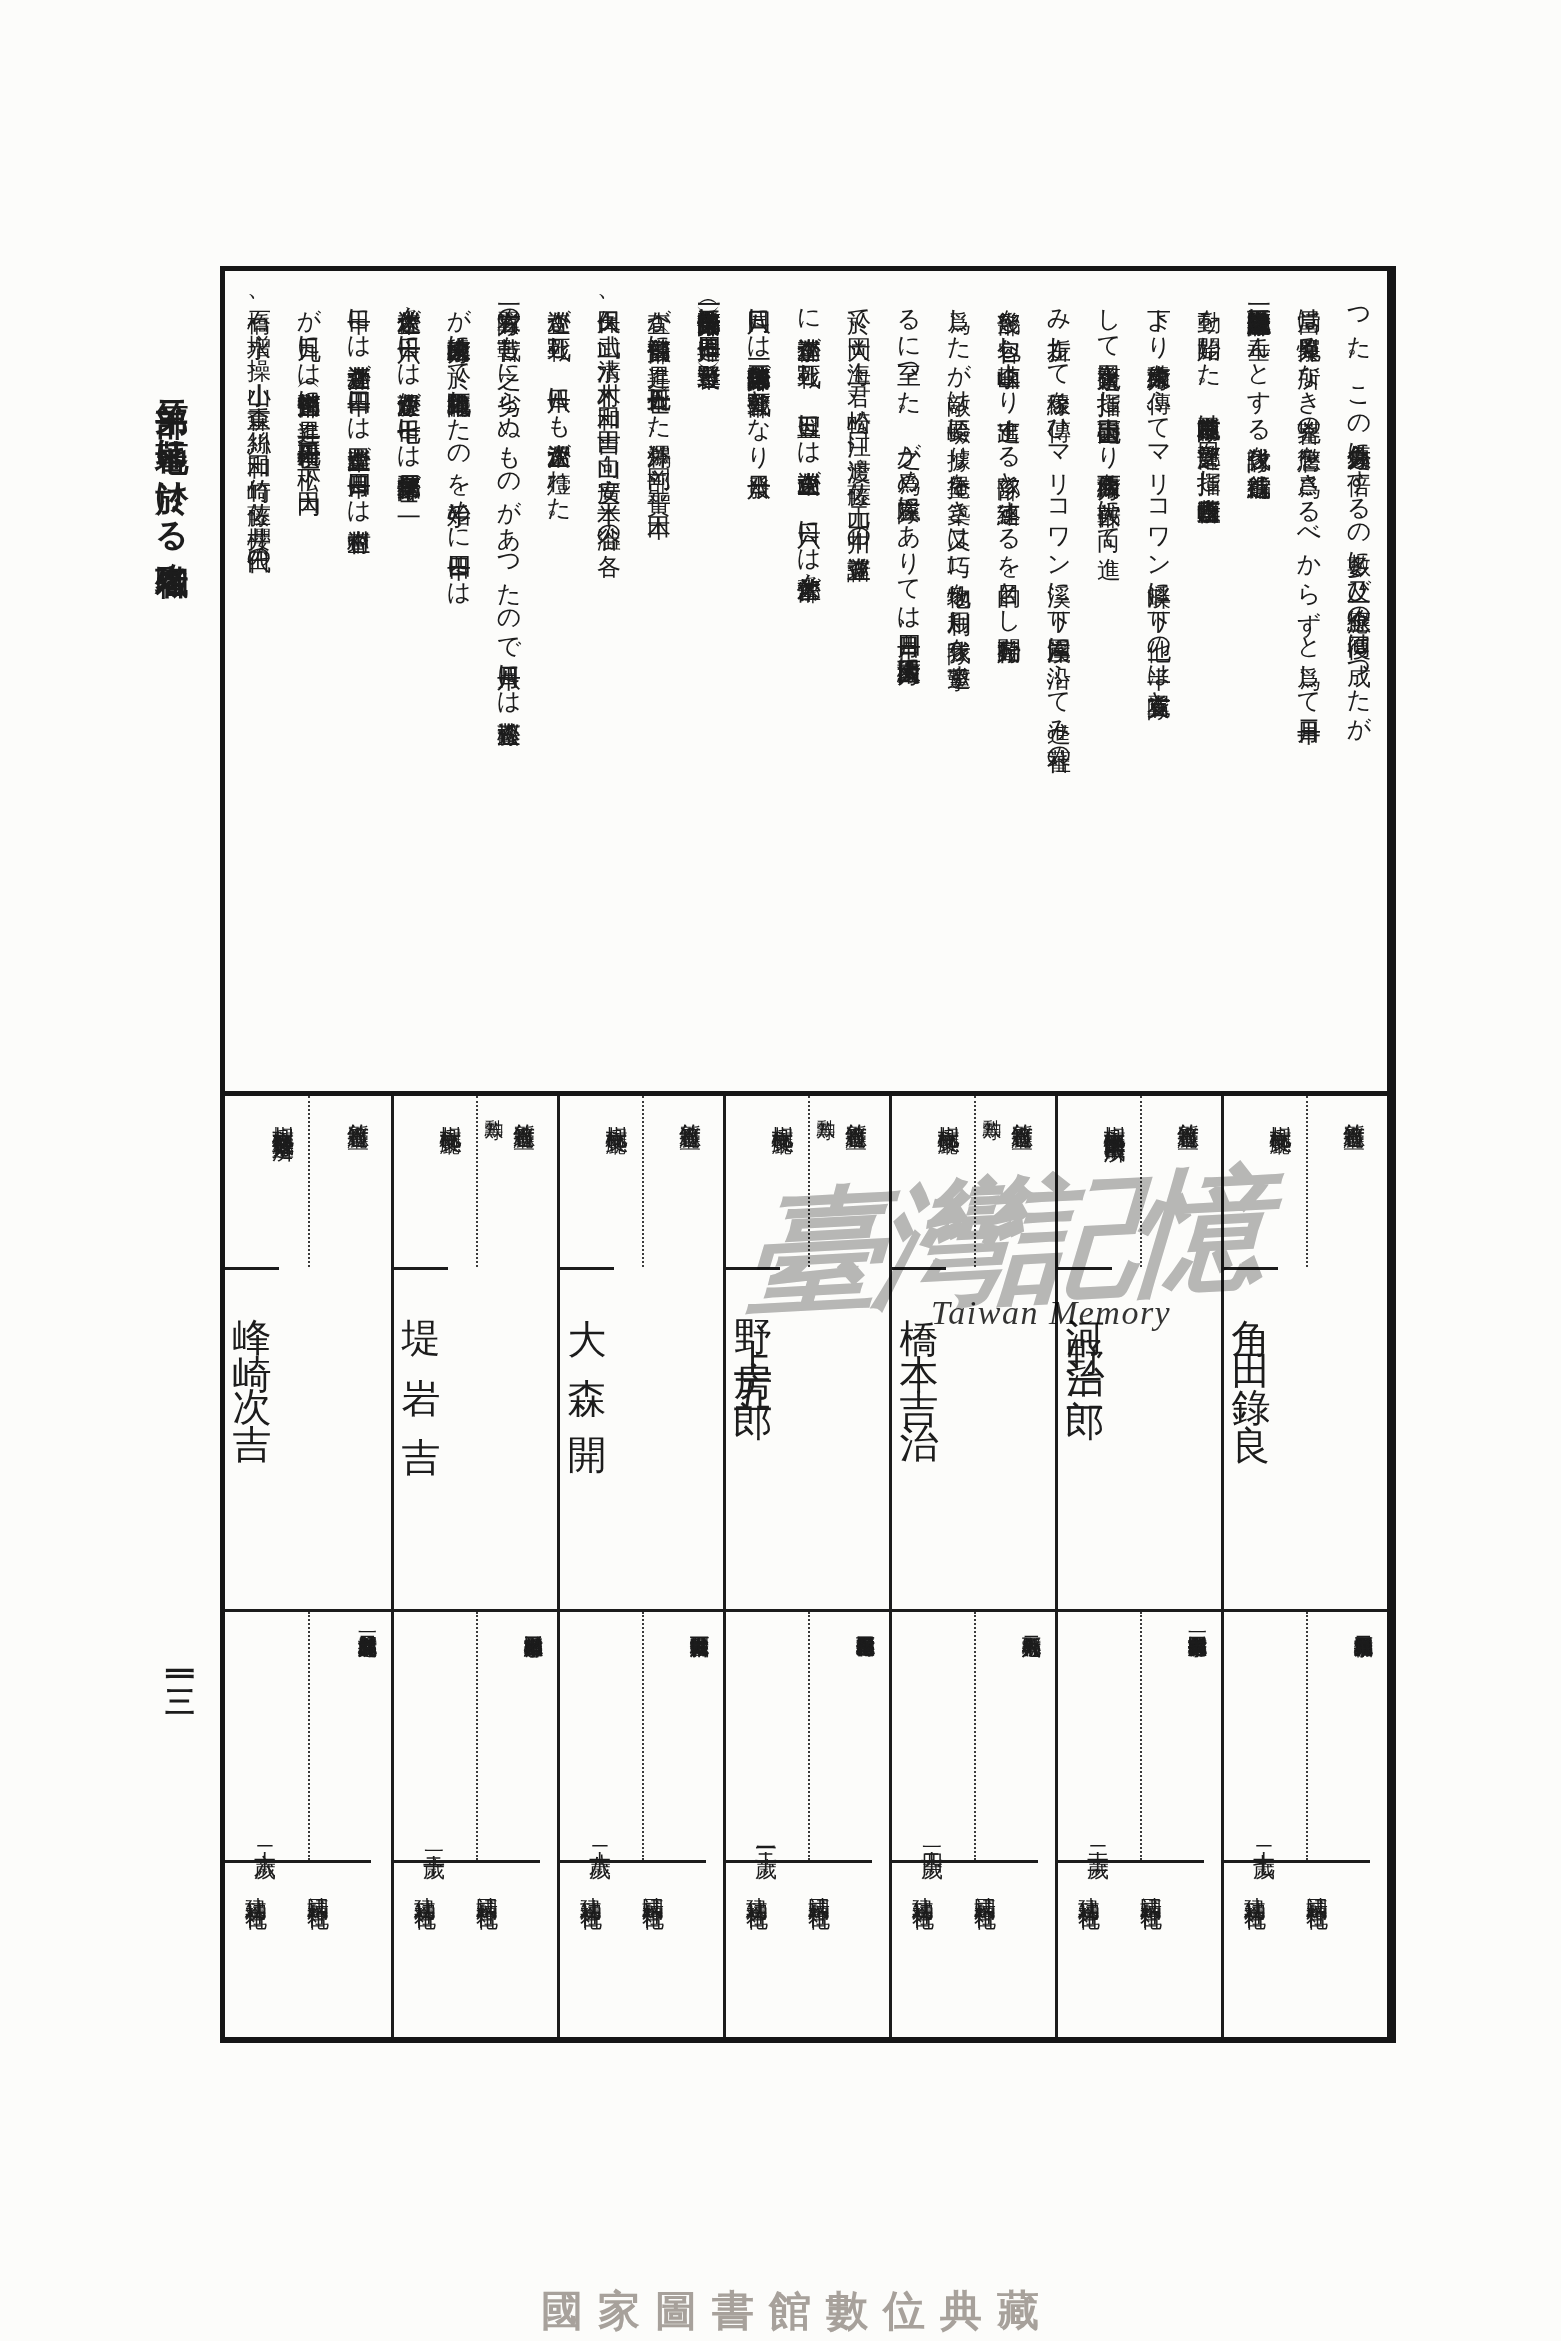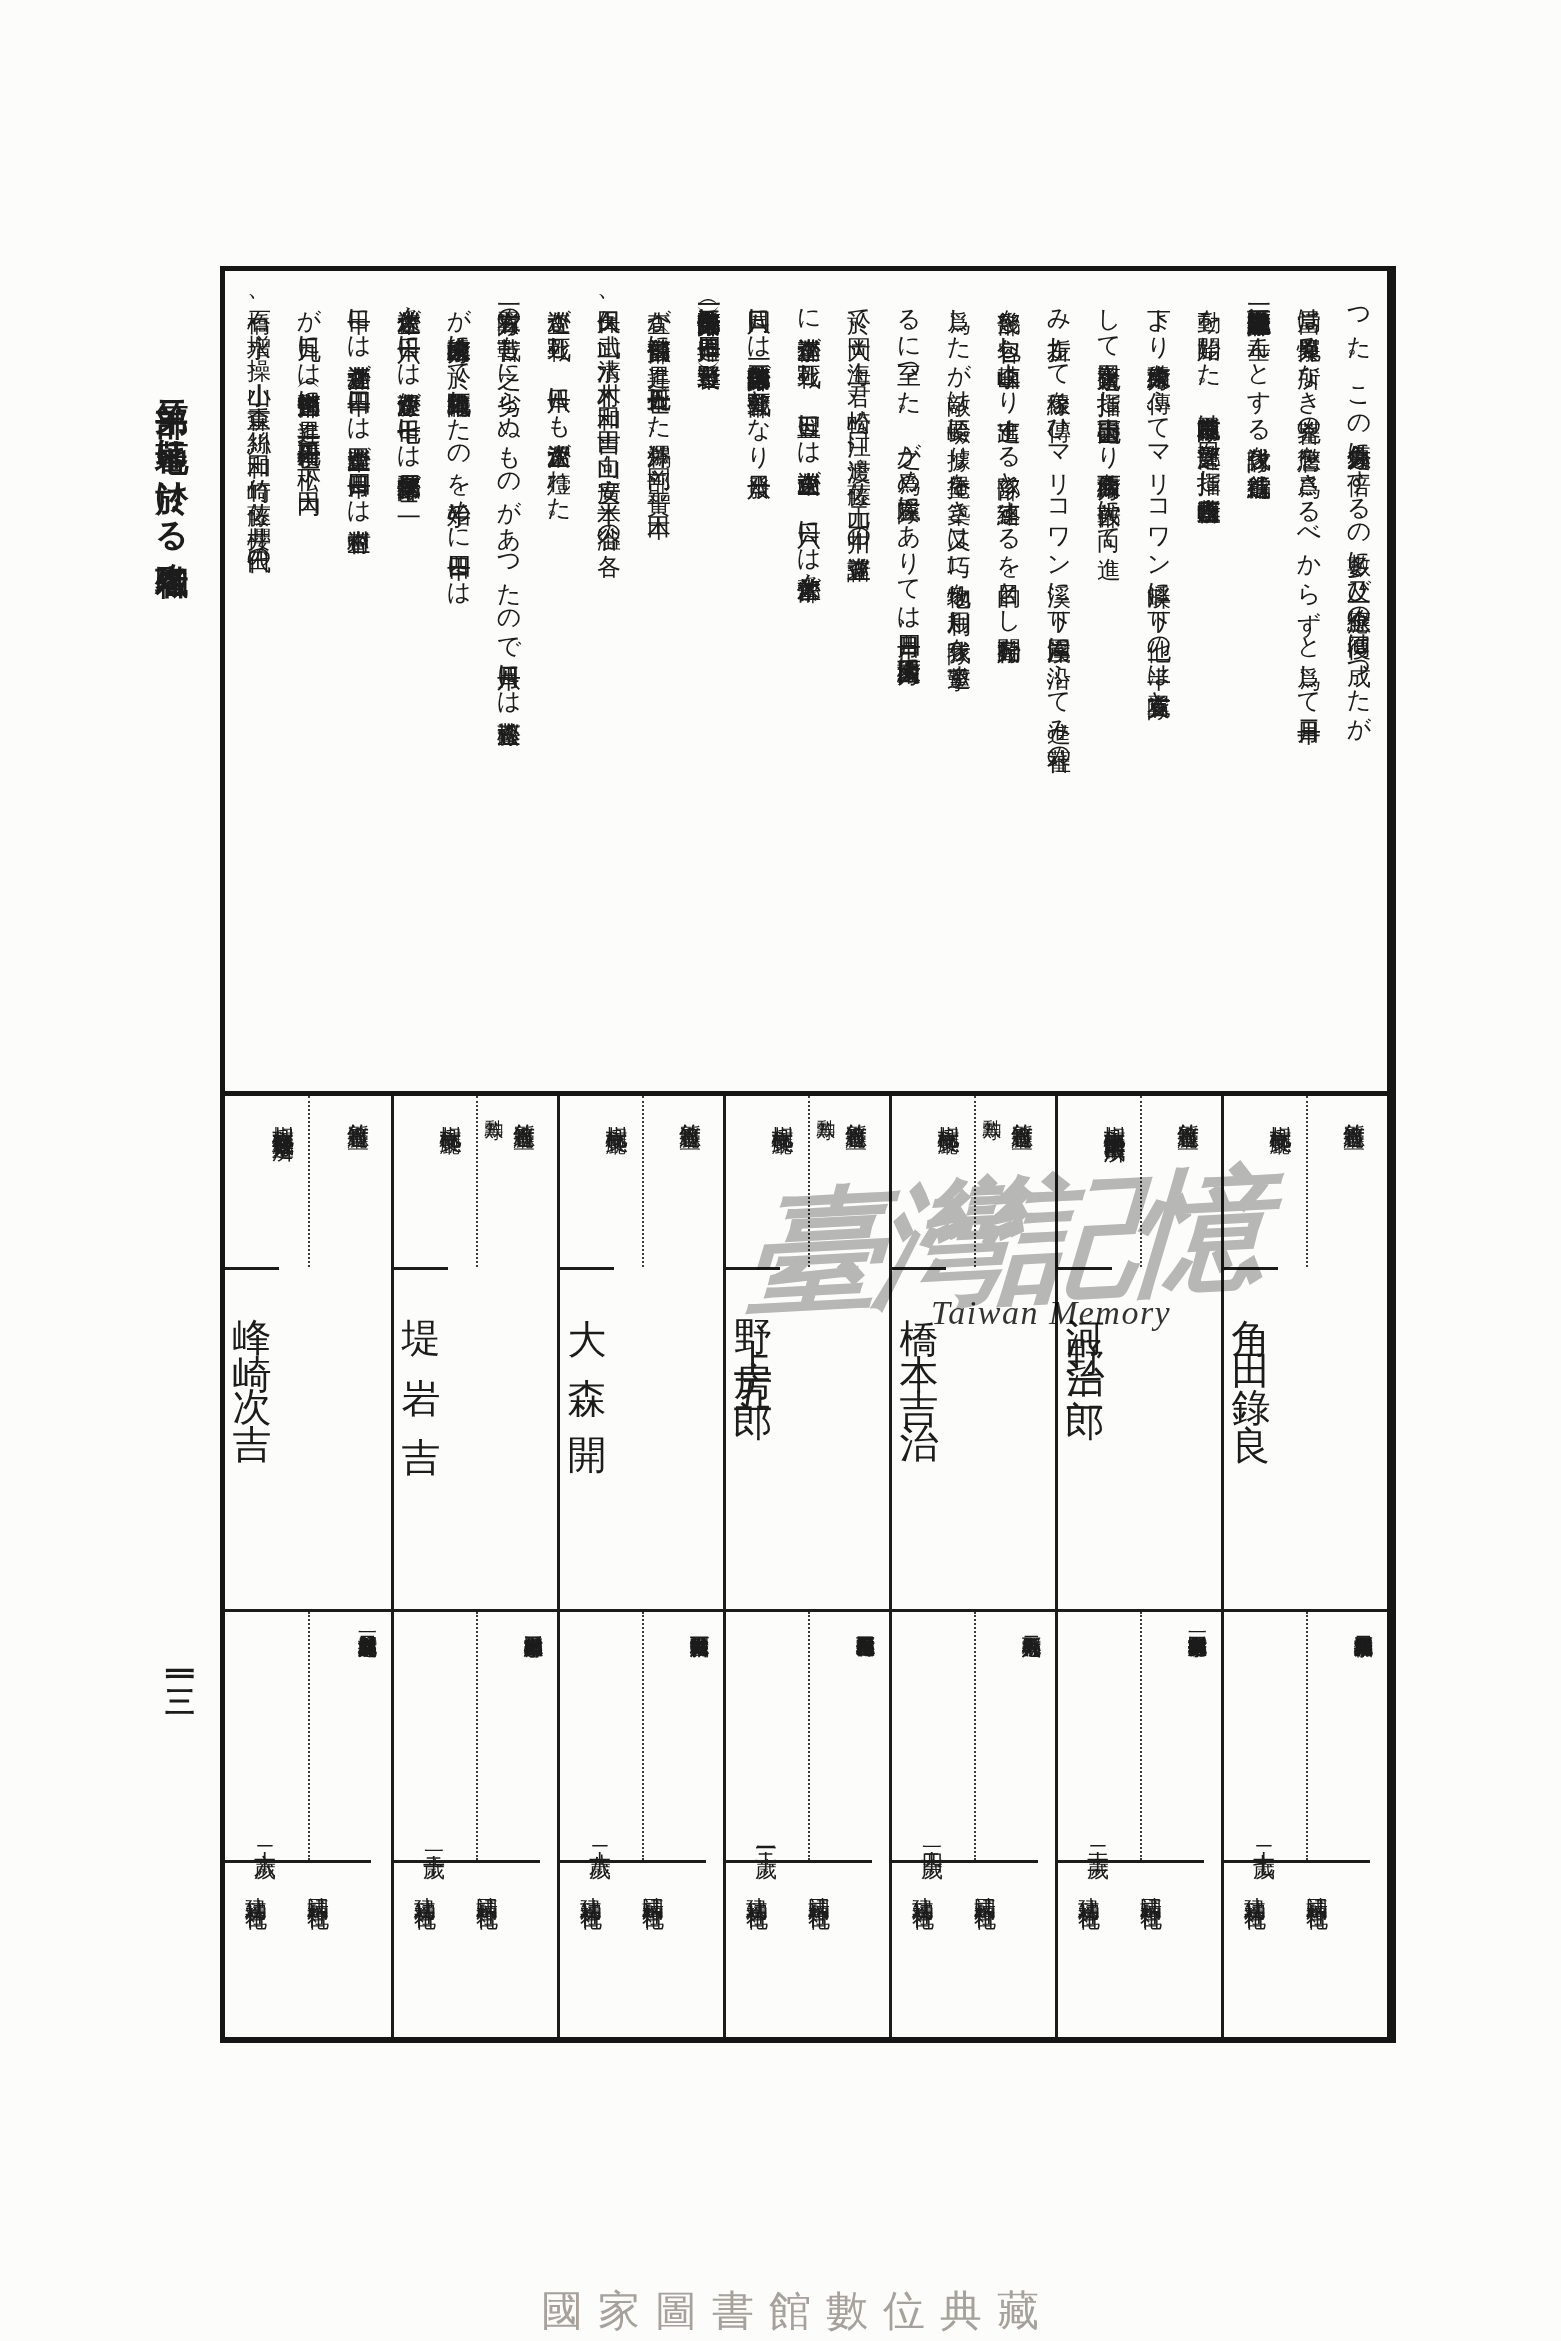--- a/index.html
+++ b/index.html
@@ -73,21 +73,21 @@
     color:#9e9e9e;opacity:.72;transform:rotate(-3deg) skewX(-6deg);
     font-family:"Liberation Serif","DejaVu Serif",serif;white-space:nowrap;
   }
   #wm-latin{
     position:absolute;left:184px;top:143px;font-size:34px;font-style:italic;
     color:#000000;opacity:.8;letter-spacing:1.5px;
     font-family:"Liberation Serif","DejaVu Serif",serif;white-space:nowrap;text-align:right;
   }
   
   #footerstamp{
-    position:absolute;left:541px;top:2283px;font-size:42px;font-weight:400;
+    position:absolute;left:541px;top:2283px;font-size:42px;font-weight:700;
     letter-spacing:15px;color:#a7a19b;white-space:nowrap;
     font-family:"Liberation Sans","DejaVu Sans",sans-serif;
     text-align:right;
   }
 </style>
 </head>
 <body>
 
 <div id="page">
 

